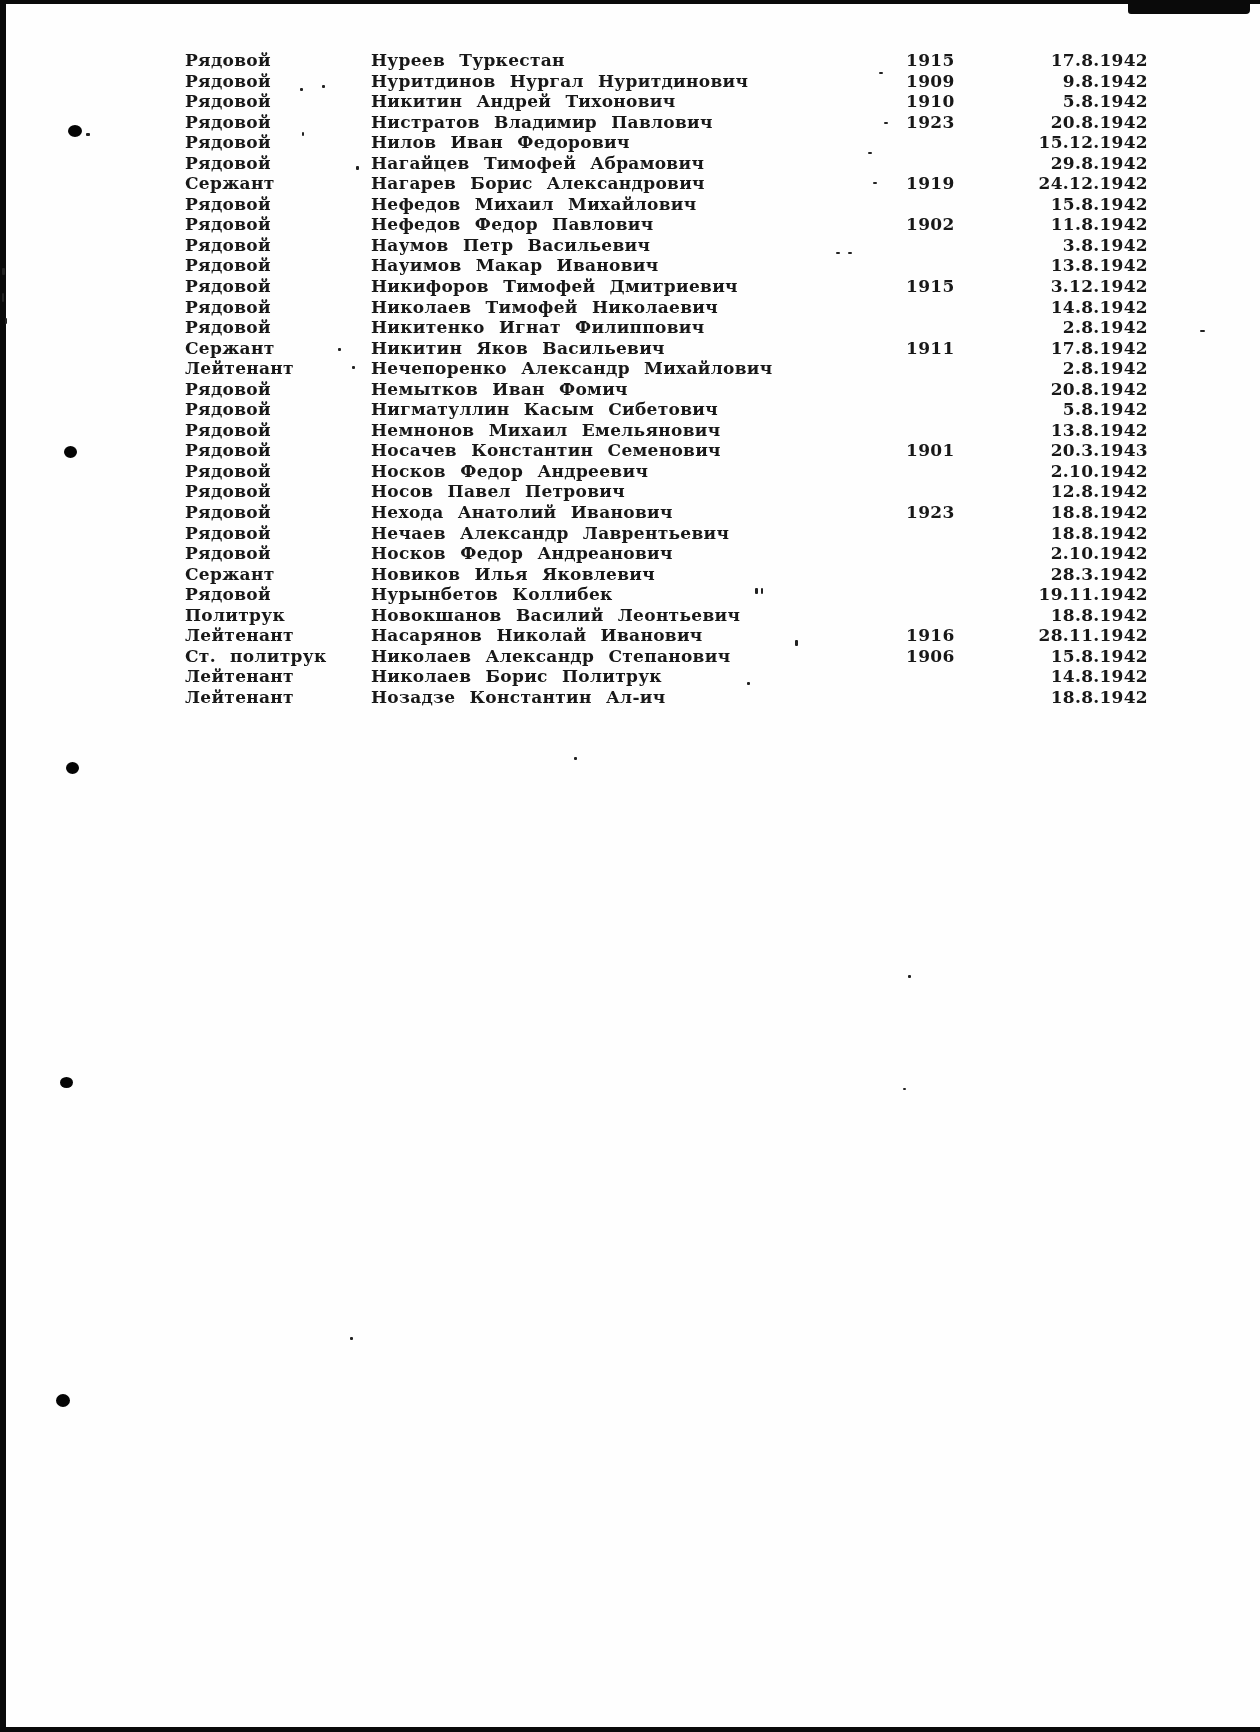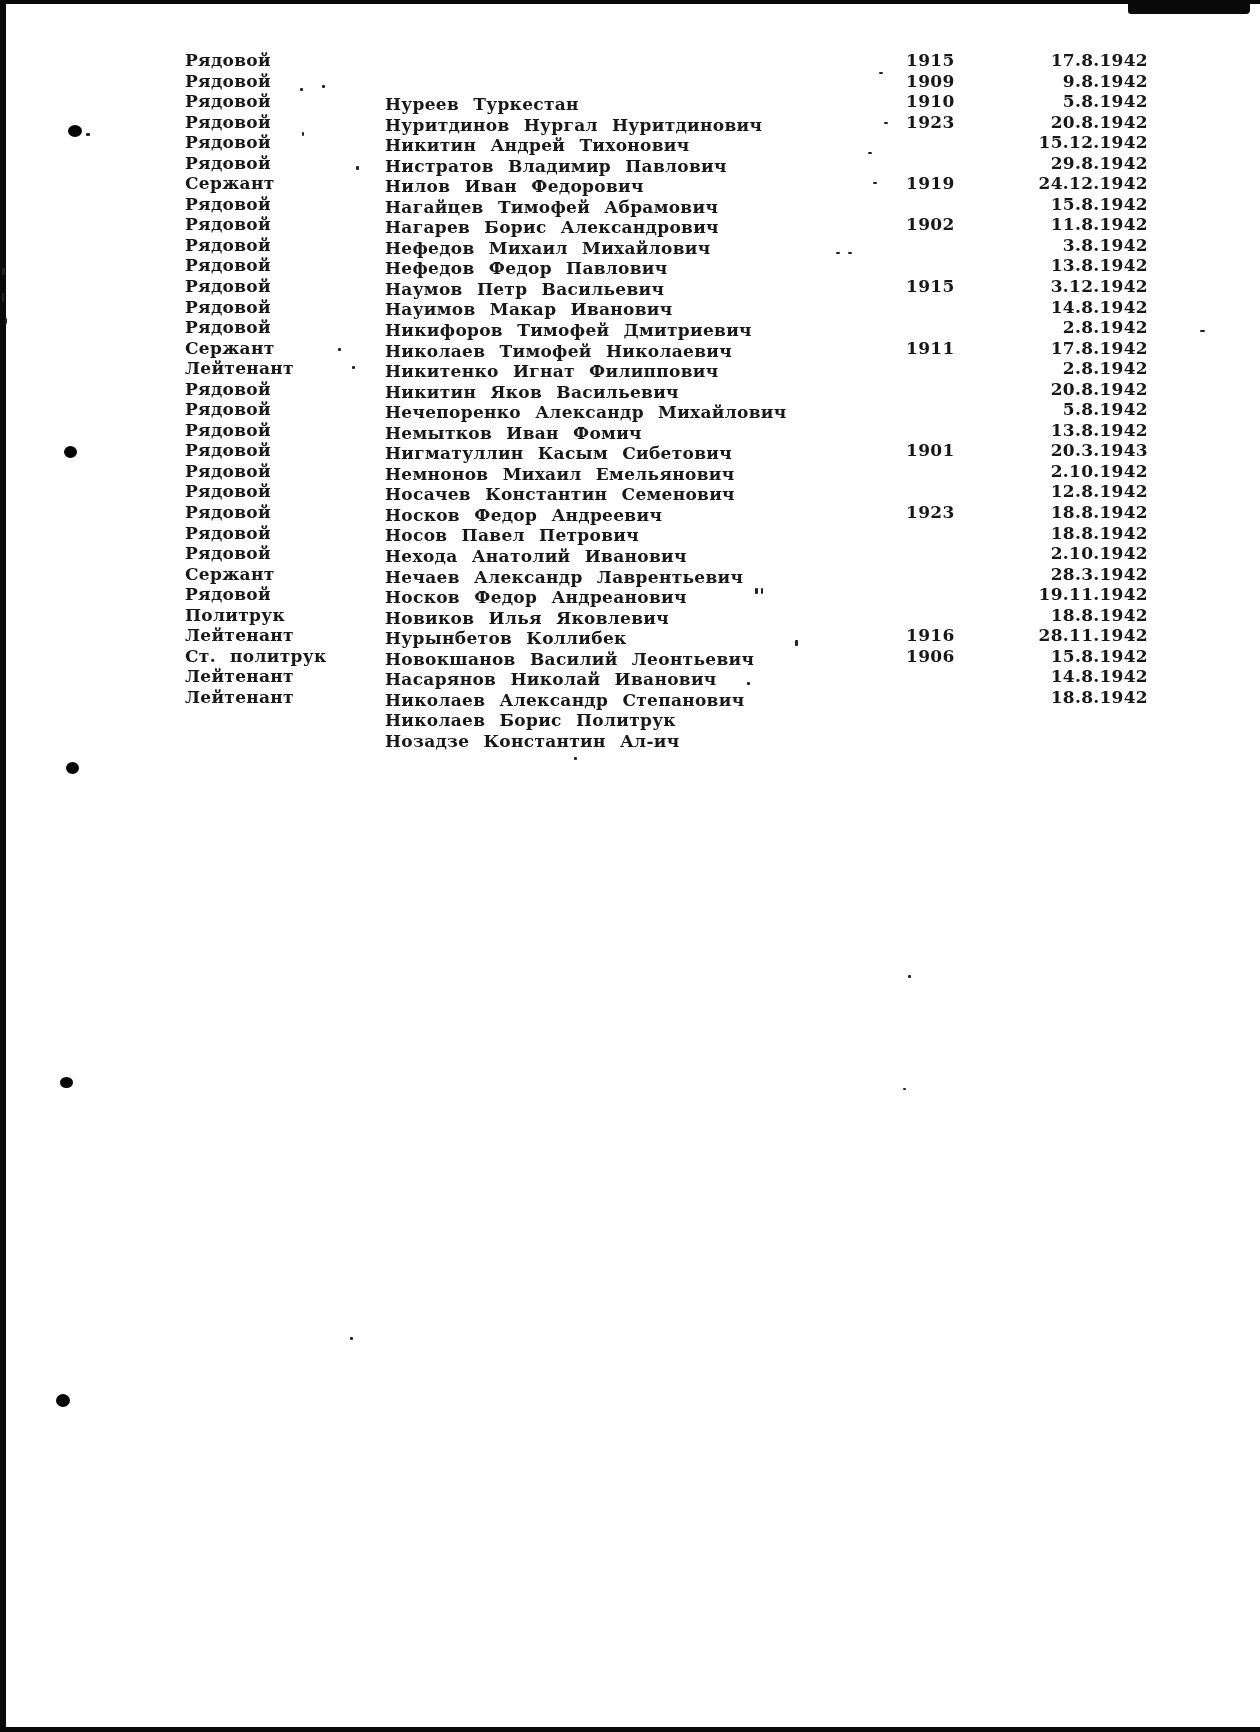--- a/index.html
+++ b/index.html
@@ -21,21 +21,21 @@
 
   
   .list{position:absolute;top:50px;left:0;width:1260px;}
   .row{position:relative;height:20.55px;white-space:nowrap;}
   .row span{
     position:absolute;top:0;
     font-size:17px;font-weight:700;color:#181818;
     letter-spacing:0.3px;word-spacing:8px;line-height:20.55px;
   }
   .cell-rank{left:185px;}
-  .cell-name{left:385px;margin-top:44px;}
+  .cell-name{left:371px;}
   .cell-year{left:906px;letter-spacing:1px;}
   .cell-date{right:112px;letter-spacing:0.5px;text-align:right;}
 </style>
 </head>
 <body>
 
 <div class="page">
 
   <div class="edge-left"></div>
   <div class="edge-top"></div>

